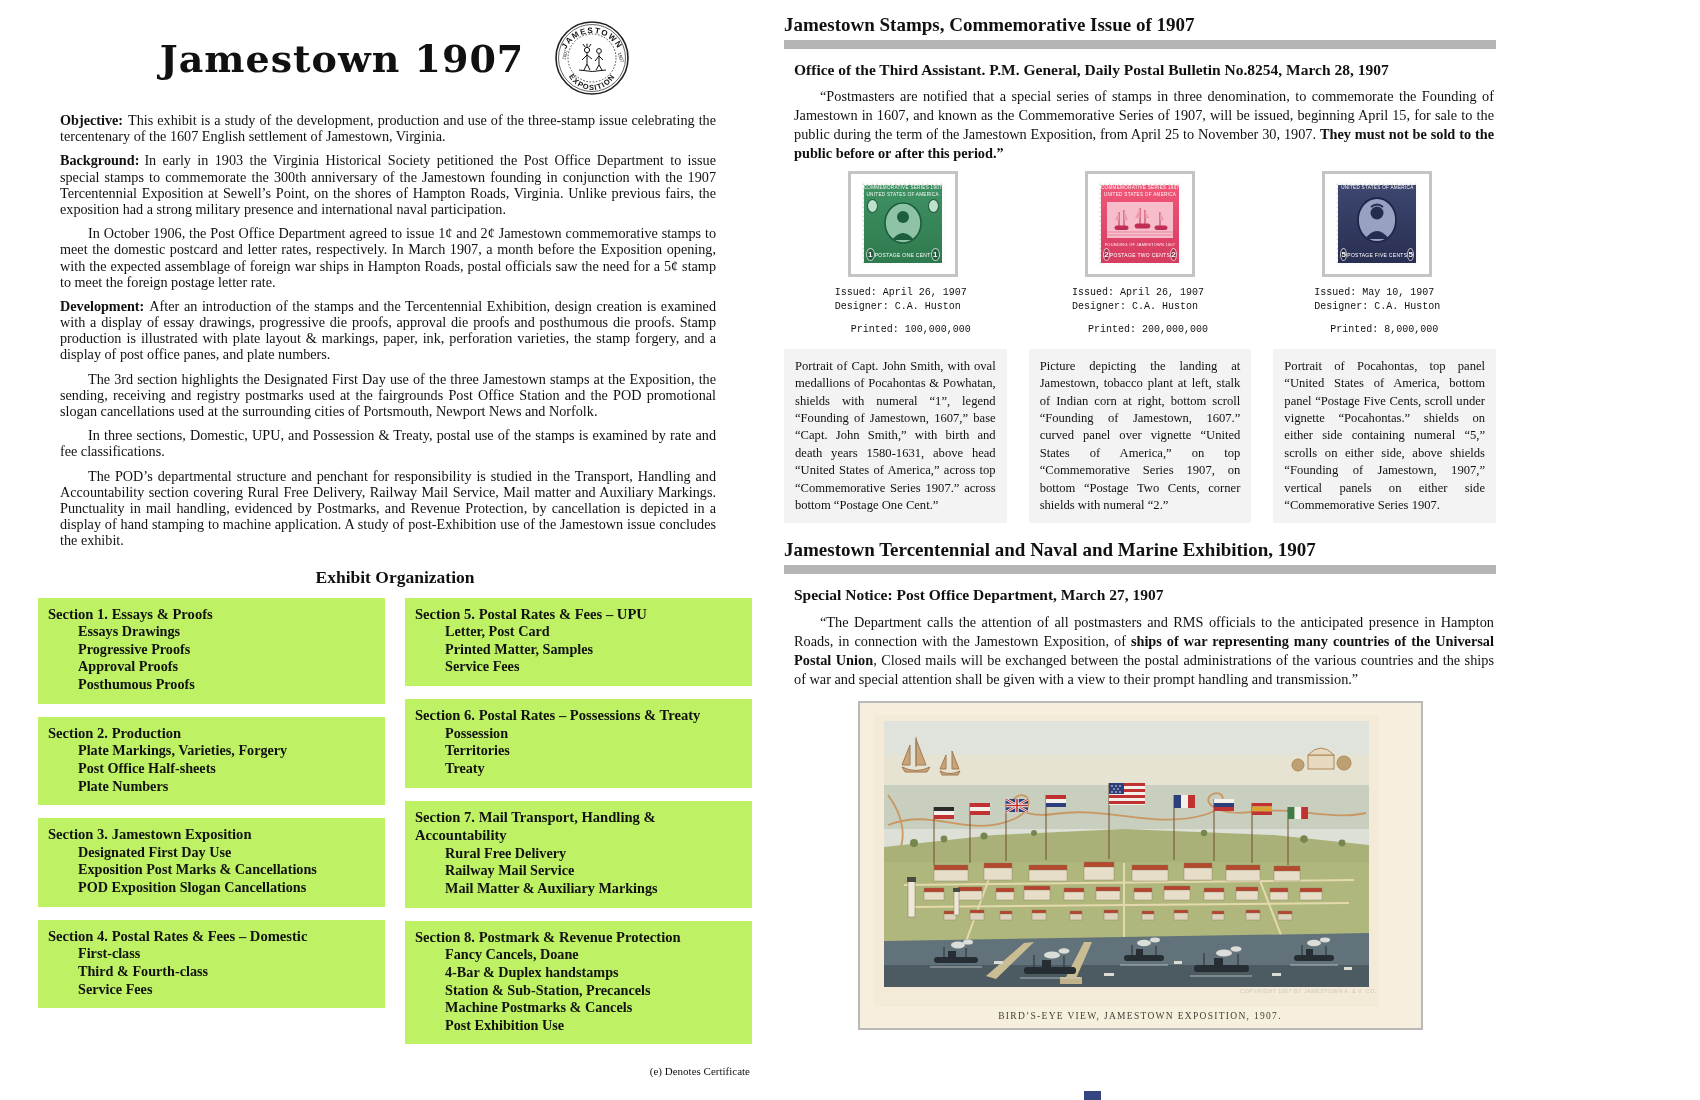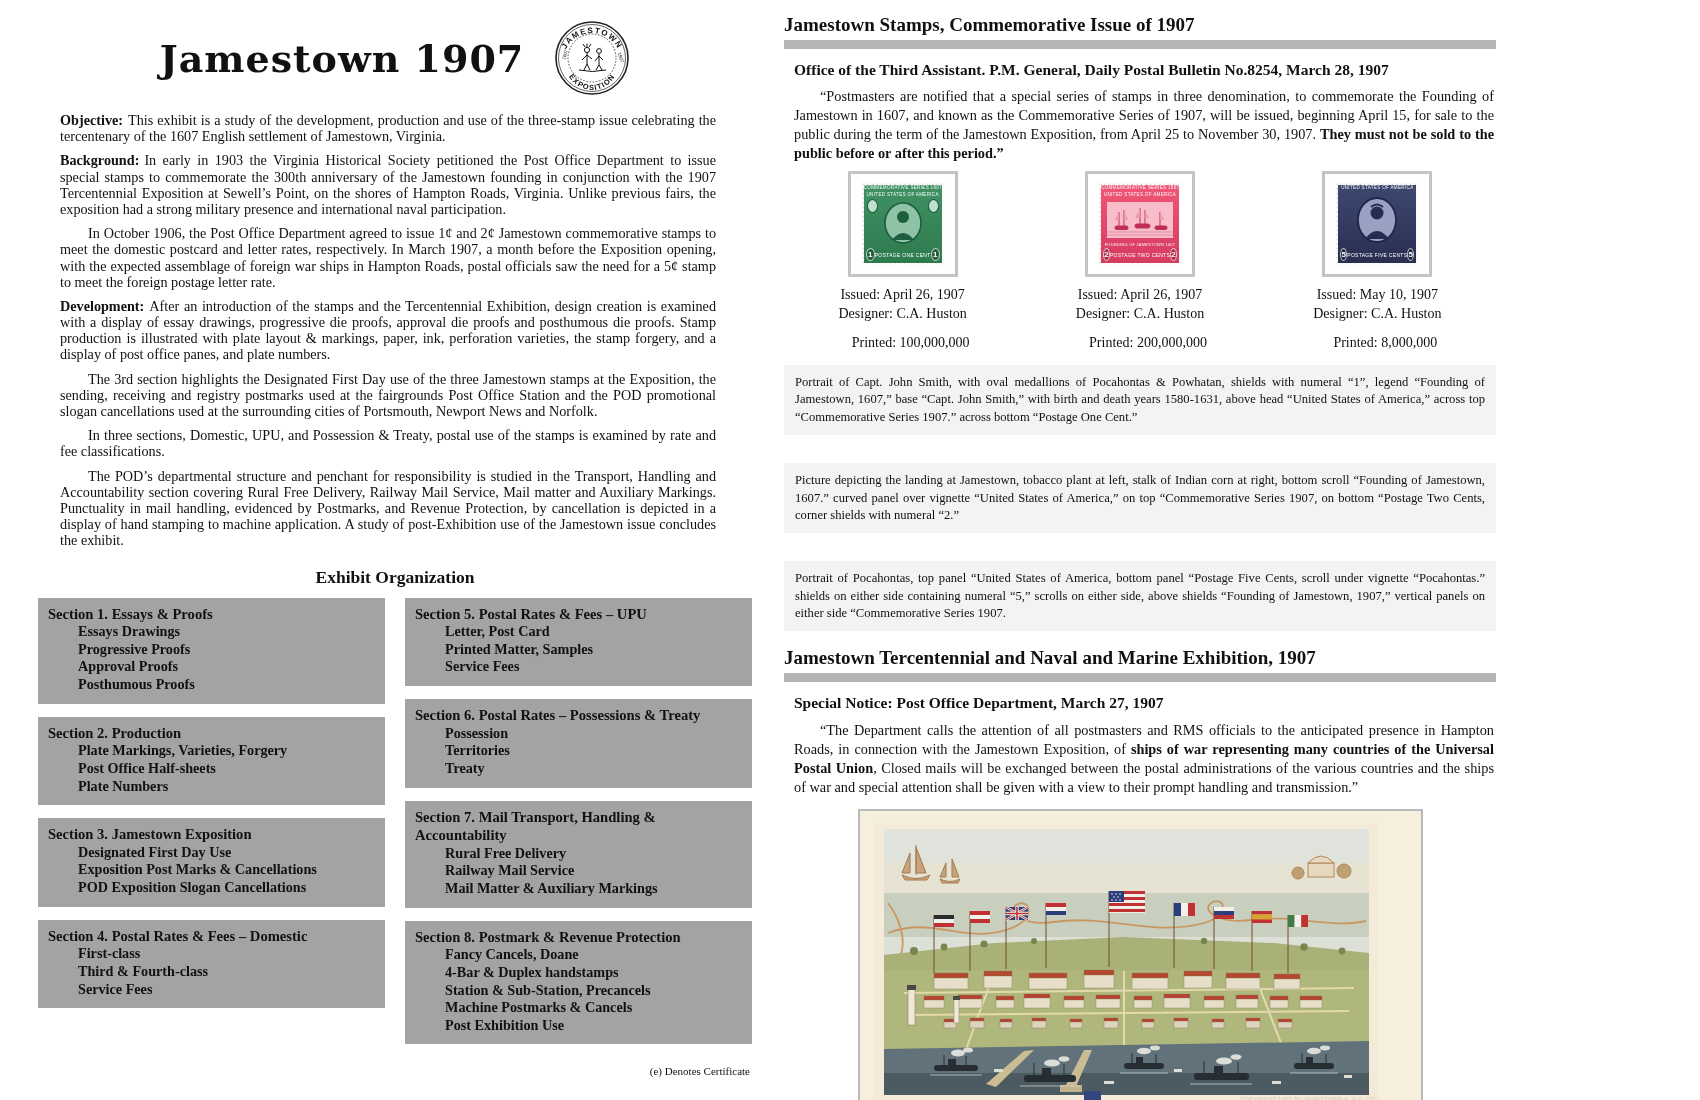--- a/index.html
+++ b/index.html
@@ -10,21 +10,21 @@
   .title-row{display:flex;justify-content:center;align-items:center;gap:30px;margin:10px 0 16px;}
   .exhibit-title{font-family:"DejaVu Serif",serif;font-weight:700;font-size:38px;margin:0;
                  letter-spacing:1px;}
   .seal{flex:0 0 auto;}
   .bodytext{margin-left:22px;width:656px;}
   .para{font-size:14.2px;line-height:1.14;text-align:justify;margin:0 0 8px;}
   .para.indent{text-indent:28px;}
   .plabel{margin-right:5px;}
   .org-heading{text-align:center;font-weight:700;font-size:17.5px;margin:18px 0 6px;}
   .org-grid{display:grid;grid-template-columns:347px 347px;column-gap:20px;margin-top:10px;}
-  .org-box{background:#a3a3a3;padding:7px 10px 10px;margin-bottom:13px;box-sizing:border-box;}
+  .org-box{background:#bef264;padding:7px 10px 10px;margin-bottom:13px;box-sizing:border-box;}
   .org-title{font-weight:700;font-size:14.6px;line-height:1.28;}
   .org-item{font-weight:700;font-size:14.2px;line-height:1.24;padding-left:30px;}
   .footnote{text-align:right;font-size:11px;margin-top:8px;padding-right:2px;}
   
   .page-right{position:absolute;left:784px;top:14px;width:712px;}
   .rp-header{font-weight:700;font-size:19px;margin:0 0 3px;line-height:1.2;}
   .bar{height:9px;background:#b5b5b5;margin:3px 0 12px;}
   .rp-sub{font-weight:700;font-size:15.5px;margin:0 0 8px 10px;line-height:1.2;}
   .quote{font-size:14.3px;line-height:1.33;text-align:justify;margin:0 2px 8px 10px;text-indent:26px;}
   .stamps-row{display:flex;justify-content:space-around;margin:8px 0 2px;}
@@ -41,23 +41,23 @@
   .d-blue{background:linear-gradient(#3d476f,#292f52);}
   .micro{font-size:4.6px;letter-spacing:.3px;text-align:center;line-height:6.4px;white-space:nowrap;opacity:.95;}
   .vignette-wrap{flex:1;position:relative;}
   .corner-oval{position:absolute;width:9px;height:12px;border-radius:50%;top:1px;
                background:#bfe0cd;border:1px solid #1d5c3c;}
   .bottomrow{display:flex;align-items:center;justify-content:space-between;padding:0 2px 2px;}
   .numeral{width:11px;height:11px;border-radius:50%;font-size:8px;font-weight:bold;
            display:flex;align-items:center;justify-content:center;background:rgba(0,0,0,.25);
            border:1px solid rgba(255,255,255,.7);}
   .value{font-size:5px;letter-spacing:.3px;white-space:nowrap;}
-  .caption{font-size:14px;line-height:1.35;text-align:center;margin-top:9px;}
+  .caption{font-size:10px;line-height:1.35;text-align:left;margin-top:9px;font-family:Liberation Mono, monospace;}
   .printed{margin-top:10px;margin-left:16px;}
-  .desc-row{display:flex;gap:28px;margin:12px 0 16px;flex-direction:column;}
+  .desc-row{display:flex;gap:22px;margin:12px 0 16px;}
   .desc-box{flex:1;background:#f3f3f3;padding:9px 11px;font-size:12.6px;line-height:1.38;
             text-align:justify;}
   .postcard{width:533px;margin:12px auto 0;border:2px solid #b9b9b9;background:#f6efdd;
             padding:12px 14px 5px;position:relative;}
   .pc-art{display:block;width:505px;height:292px;}
   .pc-caption{text-align:center;font-size:9.5px;letter-spacing:1.3px;color:#3f3f39;
               padding:4px 0 2px;}
   .pc-copy{position:absolute;right:44px;bottom:34px;font-family:"Liberation Sans",sans-serif;
            font-size:5.5px;color:#cfc9b4;letter-spacing:.4px;}
   .artifact{position:absolute;left:1084px;top:1091px;width:17px;height:9px;background:#35457f;}

